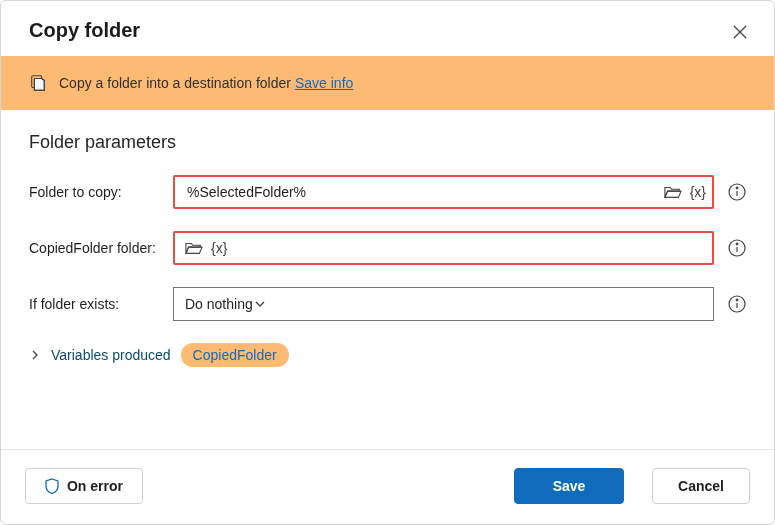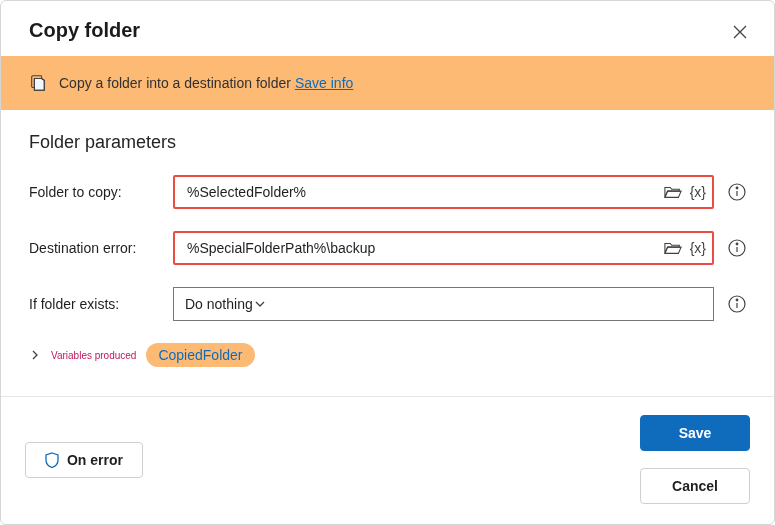--- a/index.html
+++ b/index.html
@@ -132,22 +132,22 @@
       align-items: center;
       gap: 10px;
       margin-top: 4px;
     }
     .chevron {
       color: #424242;
       display: flex;
       align-items: center;
     }
     .vars-label {
-      font-size: 10px;
-      color: #be185d;
+      font-size: 14px;
+      color: #0c4a6e;
       cursor: pointer;
     }
     .var-chip {
       background: #fdba74;
       color: #0f6cbd;
       padding: 4px 12px;
       border-radius: 12px;
       font-size: 14px;
       cursor: pointer;
     }
@@ -173,22 +173,22 @@
       cursor: pointer;
       gap: 8px;
     }
     .btn.onerror { width: 118px; }
     .btn.save {
       background: #0f6cbd;
       border-color: #0f6cbd;
       color: #fff;
       width: 110px;
     }
-    .btn.cancel { width: 110px; }
-    .footer-right { display: flex; gap: 17px; flex-direction: column; }
+    .btn.cancel { width: 98px; }
+    .footer-right { display: flex; gap: 28px; }
   </style>
 </head>
 <body>
 
 <div class="header">
   <h1>Copy folder</h1>
   <div class="close-btn">
     <svg width="14" height="14" viewBox="0 0 14 14">
         <path d="M1 1 L13 13 M13 1 L1 13" stroke="currentColor" stroke-width="1.3" fill="none"></path>
       </svg>
@@ -227,23 +227,22 @@
     <span class="info-icon">
       <svg width="18" height="18" viewBox="0 0 18 18" fill="none" stroke="currentColor" stroke-width="1.2">
           <circle cx="9" cy="9" r="8"></circle>
           <line x1="9" y1="8" x2="9" y2="13"></line>
           <circle cx="9" cy="5" r="0.8" fill="currentColor"></circle>
         </svg>
     </span>
   </div>
 
   <div class="field-row">
-    <div class="field-label">Destination error:</div>
+    <div class="field-label">CopiedFolder folder:</div>
     <div class="field-input-wrap">
-      <input class="field-input" value="%SpecialFolderPath%\backup" style="">
       <div class="input-icons">
         <span class="icon-btn">
           <svg width="18" height="14" viewBox="0 0 20 14" fill="none" stroke="currentColor" stroke-width="1.2">
               <path d="M1 2 h6 l1.5 2 H17 v2 H4 L1 13 z"></path>
               <path d="M4 6 H19 L16 13 H1 z"></path>
             </svg>
         </span>
         <span class="icon-btn" style="font-size:14px;font-weight:500">{x}</span>
       </div>
     </div>

